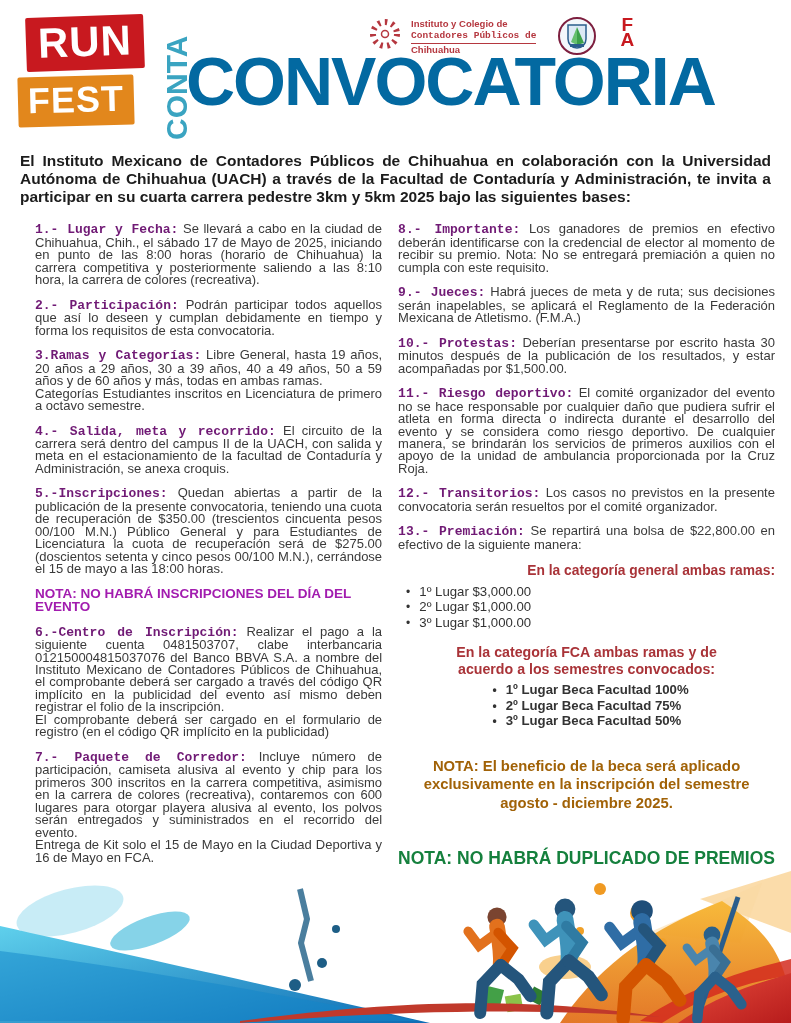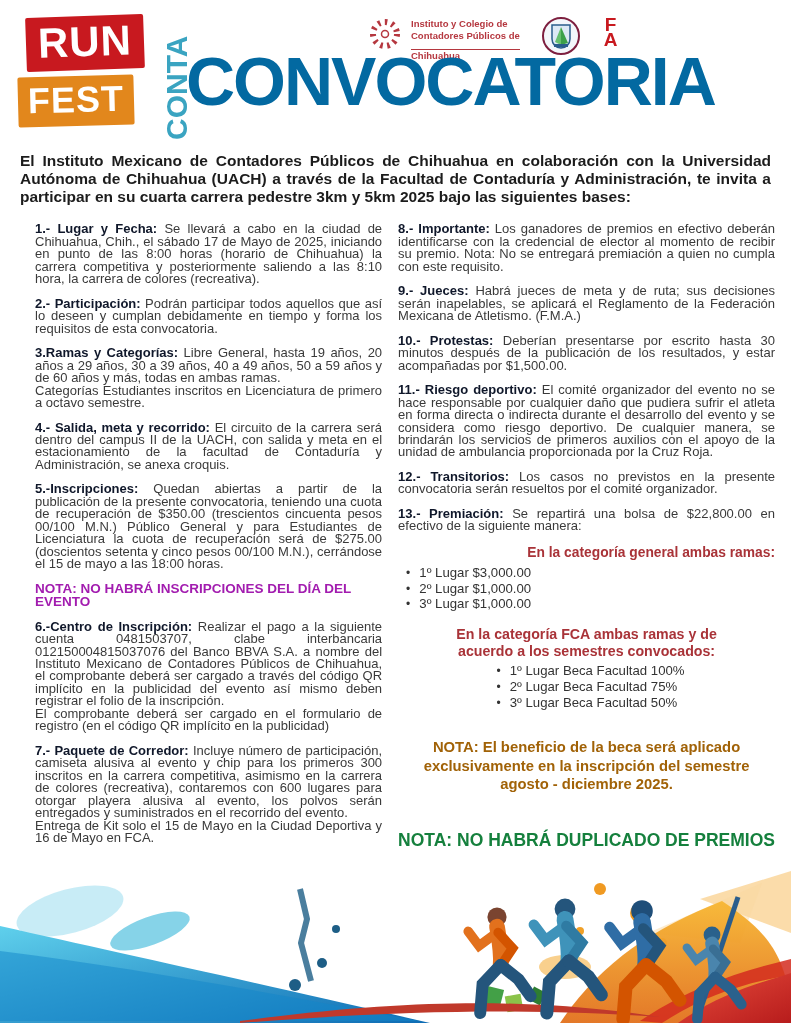--- a/index.html
+++ b/index.html
@@ -20,49 +20,49 @@
     font-weight:900;font-size:36px;line-height:1;padding:6px 10px 8px;
     transform:rotate(-1.5deg);letter-spacing:1px;border-radius:2px;
   }
   .logo-conta{
     position:absolute;left:146px;top:4px;height:128px;
     color:#3aa4c1;font-weight:900;font-size:30px;line-height:1;
     writing-mode:vertical-rl;transform:rotate(180deg);letter-spacing:0px;
   }
   .org-row{position:absolute;left:366px;top:14px;display:flex;align-items:flex-start;gap:7px;}
   .org-text{font-size:9.5px;font-weight:bold;color:#b5373f;line-height:1.25;padding-top:4px;}
-  .org-text .l2{border-bottom:1.5px solid #b5373f;padding-bottom:7px;}
+  .org-text .l2{border-bottom:1.5px solid #b5373f;padding-bottom:1px;font-family:Liberation Mono, monospace;}
   .uach-badge{margin-left:14px;}
   .fca-logo{margin-left:16px;color:#c8191f;font-weight:900;font-size:19px;line-height:0.78;text-align:center;padding-top:4px;}
   .title{
     position:absolute;left:186px;top:42px;width:600px;
     font-size:68px;font-weight:900;color:#0369a1;letter-spacing:-2px;white-space:nowrap;
   }
   
   .intro{
     margin:6px 20px 10px 20px;font-weight:bold;font-size:15.5px;line-height:1.15;
     color:#1c1c1c;text-align:justify;position:relative;z-index:2;
   }
   
   .columns{display:flex;gap:16px;padding:8px 16px 0 35px;position:relative;z-index:2;}
   .col{flex:1;font-size:13px;line-height:0.96;text-align:justify;color:#3a3a3a;}
   .item{margin:0 0 12px 0;}
   .item p{margin:0;}
-  .item b{color:#0f172a;}
+  .item b{color:#701a75;font-family:Liberation Mono, monospace;}
   .nota-teal{color:#a21caf;font-weight:bold;font-size:13.5px;margin:0 0 12px 0;text-align:left;}
   
   .prize-cols{display:flex;gap:12px;margin:2px 0 6px 0;}
   .prize-col{flex:1;text-align:right;}
   .prize-title{color:#a93338;font-weight:bold;font-size:13.8px;line-height:1.12;margin:0 0 5px 0;}
   ul.plist{list-style:none;margin:0;padding:0 0 0 8px;}
   ul.plist li{display:flex;align-items:baseline;font-size:13.2px;line-height:1.18;color:#333;}
   ul.plist li::before{content:"•";margin-right:9px;font-size:12px;}
   .fca-block{text-align:center;margin:14px 0 0 0;}
   .fca-title{color:#a93338;font-weight:bold;font-size:14.2px;line-height:1.18;width:300px;margin:0 auto 4px;}
-  .fca-block ul.plist{display:inline-block;text-align:left;}
+  .fca-block ul.plist{display:inline-block;text-align:left;font-weight:bold;}
   .nota-purple{
     color:#a16207;font-weight:bold;font-size:14.8px;text-align:center;
     width:330px;margin:28px auto 0;line-height:1.25;
   }
   .nota-black{
     color:#15803d;font-weight:800;font-size:17.5px;text-align:center;
     margin:38px 0 0 0;white-space:nowrap;
   }
   
   .footer-art{position:absolute;left:0;bottom:0;width:791px;height:152px;z-index:1;}

